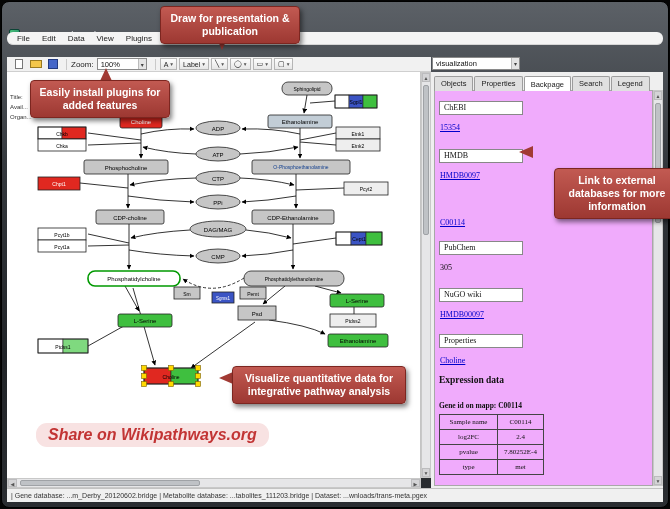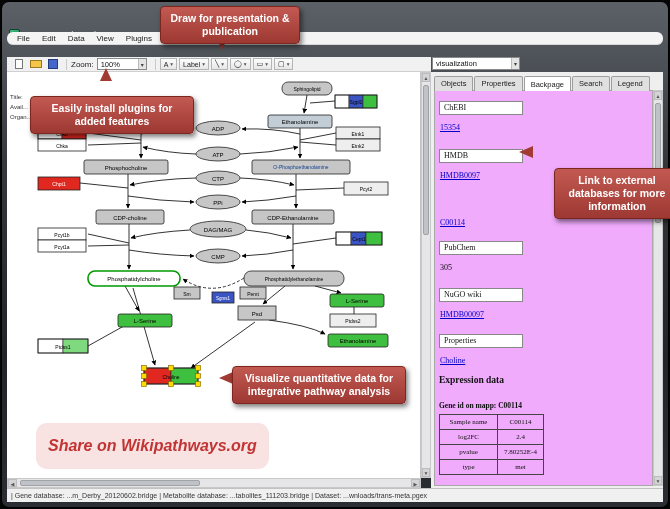--- a/index.html
+++ b/index.html
@@ -73,21 +73,21 @@
   .status-text { font-size:7px; color:#333; padding-left:4px; white-space:nowrap; }
 
   .callout { position:absolute; z-index:60; background:linear-gradient(180deg,#c25a52,#9d3832);
              border:1px solid #7c2620; border-radius:4px; color:#fff; font-weight:bold; font-size:10.5px;
              line-height:1.25; text-align:center; padding:5px 7px; box-shadow:2px 3px 5px rgba(0,0,0,0.5); }
   .pt { position:absolute; z-index:59; width:0; height:0; }
   .pt-down  { border-left:6px solid transparent; border-right:6px solid transparent; border-top:13px solid #a23a34; }
   .pt-up    { border-left:6px solid transparent; border-right:6px solid transparent; border-bottom:13px solid #a23a34; }
   .pt-left  { border-top:6px solid transparent; border-bottom:6px solid transparent; border-right:14px solid #a23a34; }
   .share { position:absolute; left:36px; top:423px; z-index:60; background:#f8e2e2; border-radius:11px;
-           padding:14px 12px; color:#c23434; font-size:16px; font-weight:bold; font-style:italic; }
+           padding:3px 12px; color:#c23434; font-size:16px; font-weight:bold; font-style:italic; }
 </style>
 </head>
 <body>
 
 <div class="frame"></div>
 
 <div class="titlebar">
   <span class="title-icon"></span>
   <span class="title-text">Mm_Kennedy_pathway_WP1771_45176.gpml</span>
 </div>
@@ -439,21 +439,21 @@
   <div class="sb-btn" style="height:9px; position:absolute; bottom:0; width:100%;">▼</div>
 </div>
 
 <div class="statusbar">
   <span class="status-text">| Gene database: ...m_Derby_20120602.bridge   | Metabolite database: ...tabolites_111203.bridge   | Dataset: ...wnloads/trans-meta.pgex</span>
 </div>
 
 <div class="callout" style="left:160px; top:6px; width:140px;">Draw for presentation &amp; publication</div>
 <div class="pt pt-down" style="left:216px; top:37px;"></div>
 
-<div class="callout" style="left:30px; top:96px; width:164px;">Easily install plugins for added features</div>
+<div class="callout" style="left:30px; top:80px; width:140px;">Easily install plugins for added features</div>
 <div class="pt pt-up" style="left:100px; top:68px;"></div>
 
 <div class="callout" style="left:554px; top:128px; width:126px;margin-top:40px;">Link to external databases for more information</div>
 <div class="pt pt-left" style="left:519px; top:146px;"></div>
 
 <div class="callout" style="left:232px; top:366px; width:174px;">Visualize quantitative data for integrative pathway analysis</div>
 <div class="pt pt-left" style="left:219px; top:372px;"></div>
 
 <div class="share">Share on Wikipathways.org</div>
 

